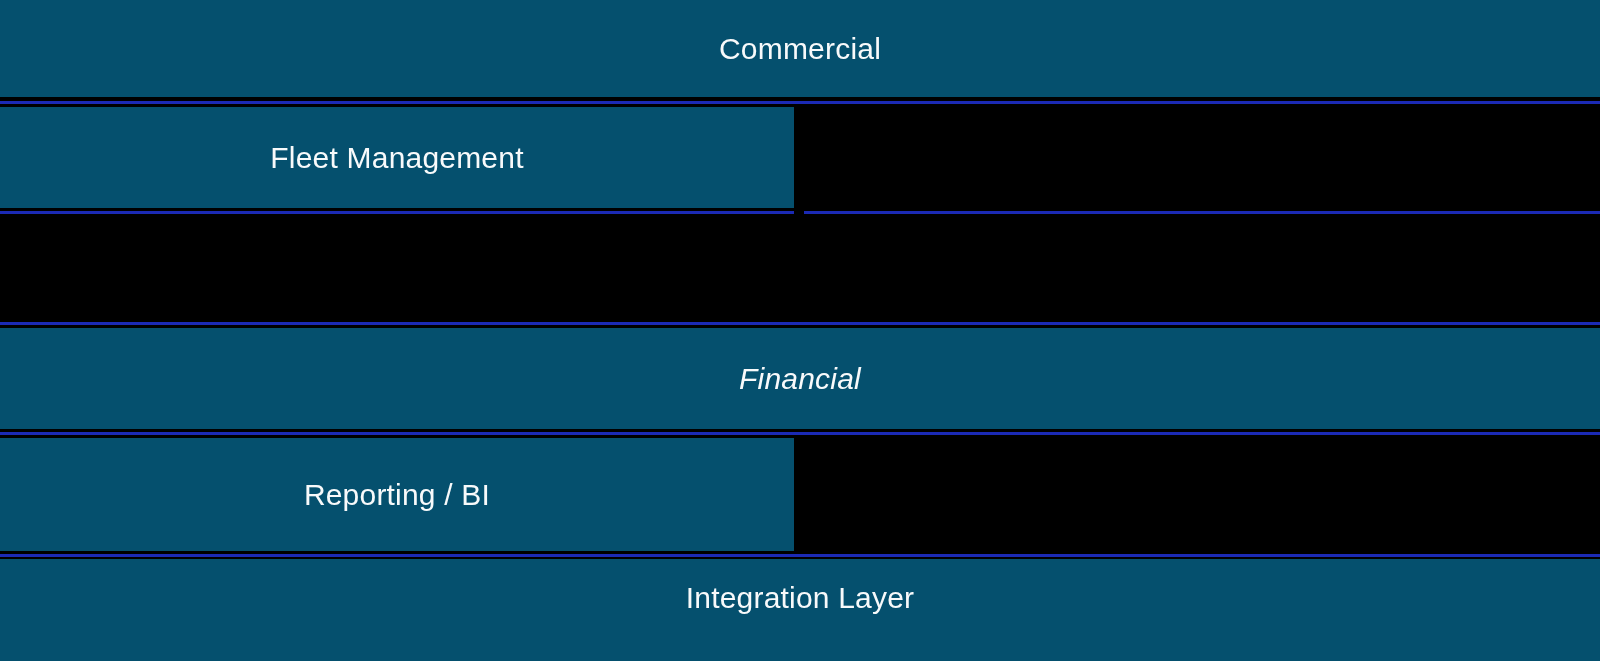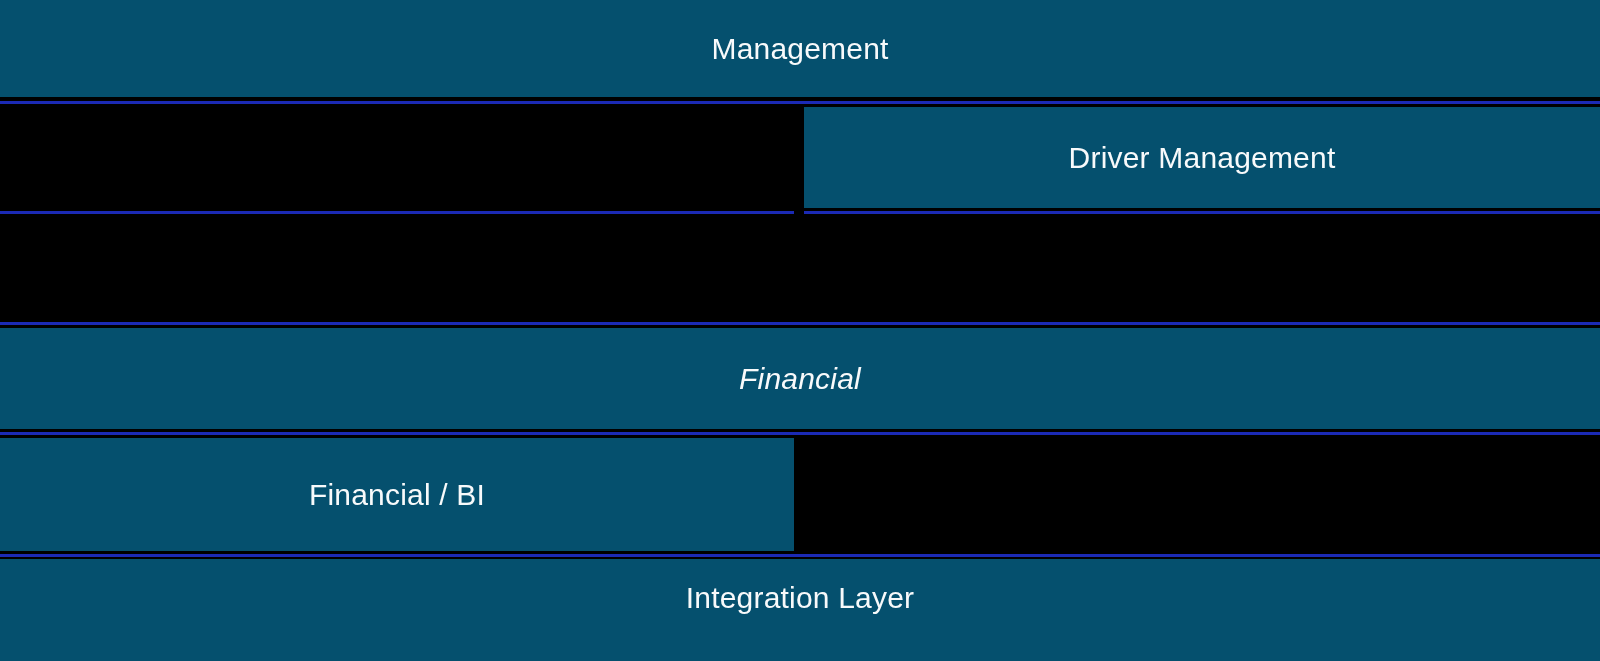--- a/index.html
+++ b/index.html
@@ -66,29 +66,29 @@
   .gap-mid {
     background: #000000;
   }
 </style>
 </head>
 <body>
 
 <div class="diagram">
 
   <div class="box full r1">
-    <span class="box-label">Management</span>
+    <span class="box-label">Commercial</span>
   </div>
 
   <div class="gap full g1">
     <div class="sep-line"></div>
   </div>
 
-  <div class="box right r2">
-    <span class="box-label">Driver Management</span>
+  <div class="box left r2">
+    <span class="box-label">Fleet Management</span>
   </div>
 
   <div class="gap left g2">
     <div class="sep-line"></div>
   </div>
   <div class="gap-mid g2" style="grid-column: 2 / 3;"></div>
   <div class="gap right g2">
     <div class="sep-line"></div>
   </div>
 
@@ -99,21 +99,21 @@
 
   <div class="box full r4">
     <span class="box-label">Financial</span>
   </div>
 
   <div class="gap full g4">
     <div class="sep-line"></div>
   </div>
 
   <div class="box left r5">
-    <span class="box-label">Financial / BI</span>
+    <span class="box-label">Reporting / BI</span>
   </div>
 
   <div class="gap full g5">
     <div class="sep-line"></div>
   </div>
 
   <div class="box full r6">
     <span class="box-label">Integration Layer</span>
   </div>
 

